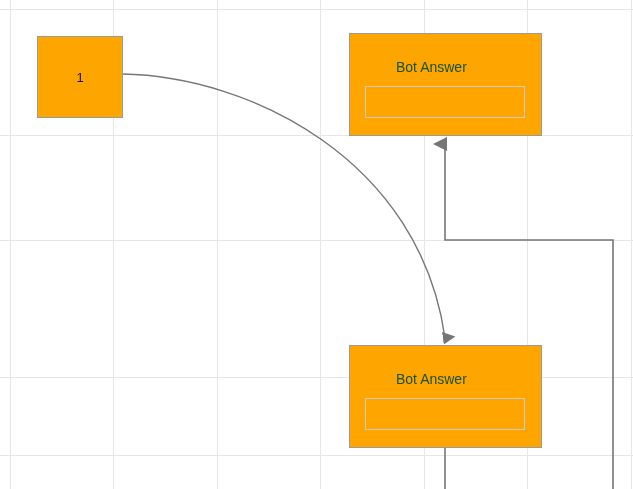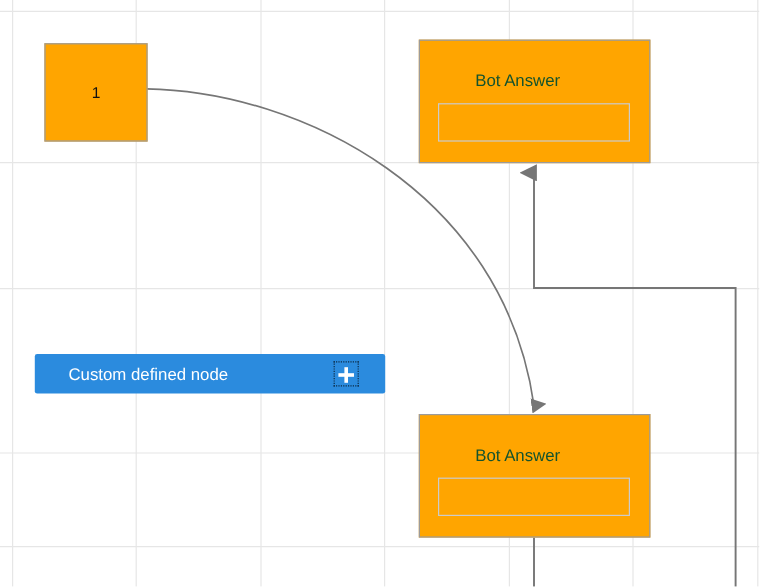--- a/index.html
+++ b/index.html
@@ -168,21 +168,14 @@
   <div class="node node-card" id="node-bot-top" style="left: 349px; top: 33px; width: 193px; height: 103px; background: rgb(255, 165, 0); border-color: rgb(155, 155, 155);">
     <span class="node-title">Bot Answer</span>
     <div class="node-slot" style="border-color: rgb(203, 203, 203);"></div>
   </div>
 
   <div class="node node-card" id="node-bot-bottom" style="left: 349px; top: 345px; width: 193px; height: 103px; background: rgb(255, 165, 0); border-color: rgb(155, 155, 155);">
     <span class="node-title">Bot Answer</span>
     <div class="node-slot" style="border-color: rgb(203, 203, 203);"></div>
   </div>
 
-  <div id="palette-bar" style="background: rgb(43, 139, 222);">
-    <span class="palette-label" style="color: rgb(255, 255, 255);">Custom defined node</span>
-    <span class="add-btn">
-      <span class="plus-h"></span>
-      <span class="plus-v"></span>
-    </span>
-  </div>
 
 </div>
 
 </body></html>

